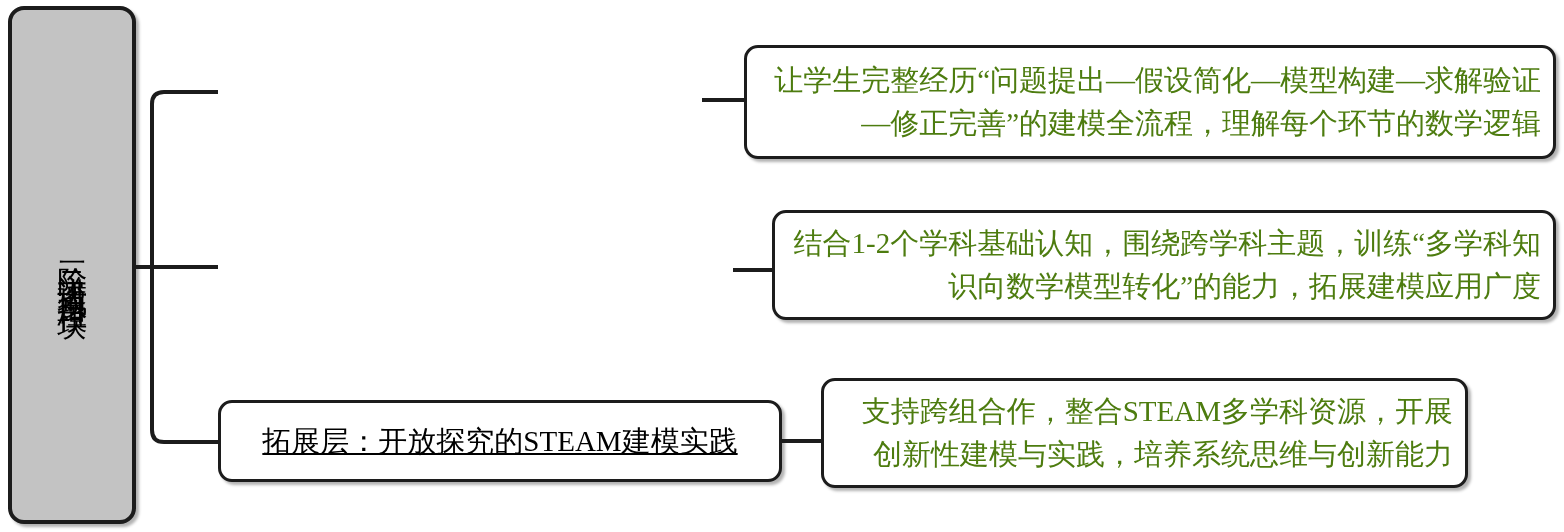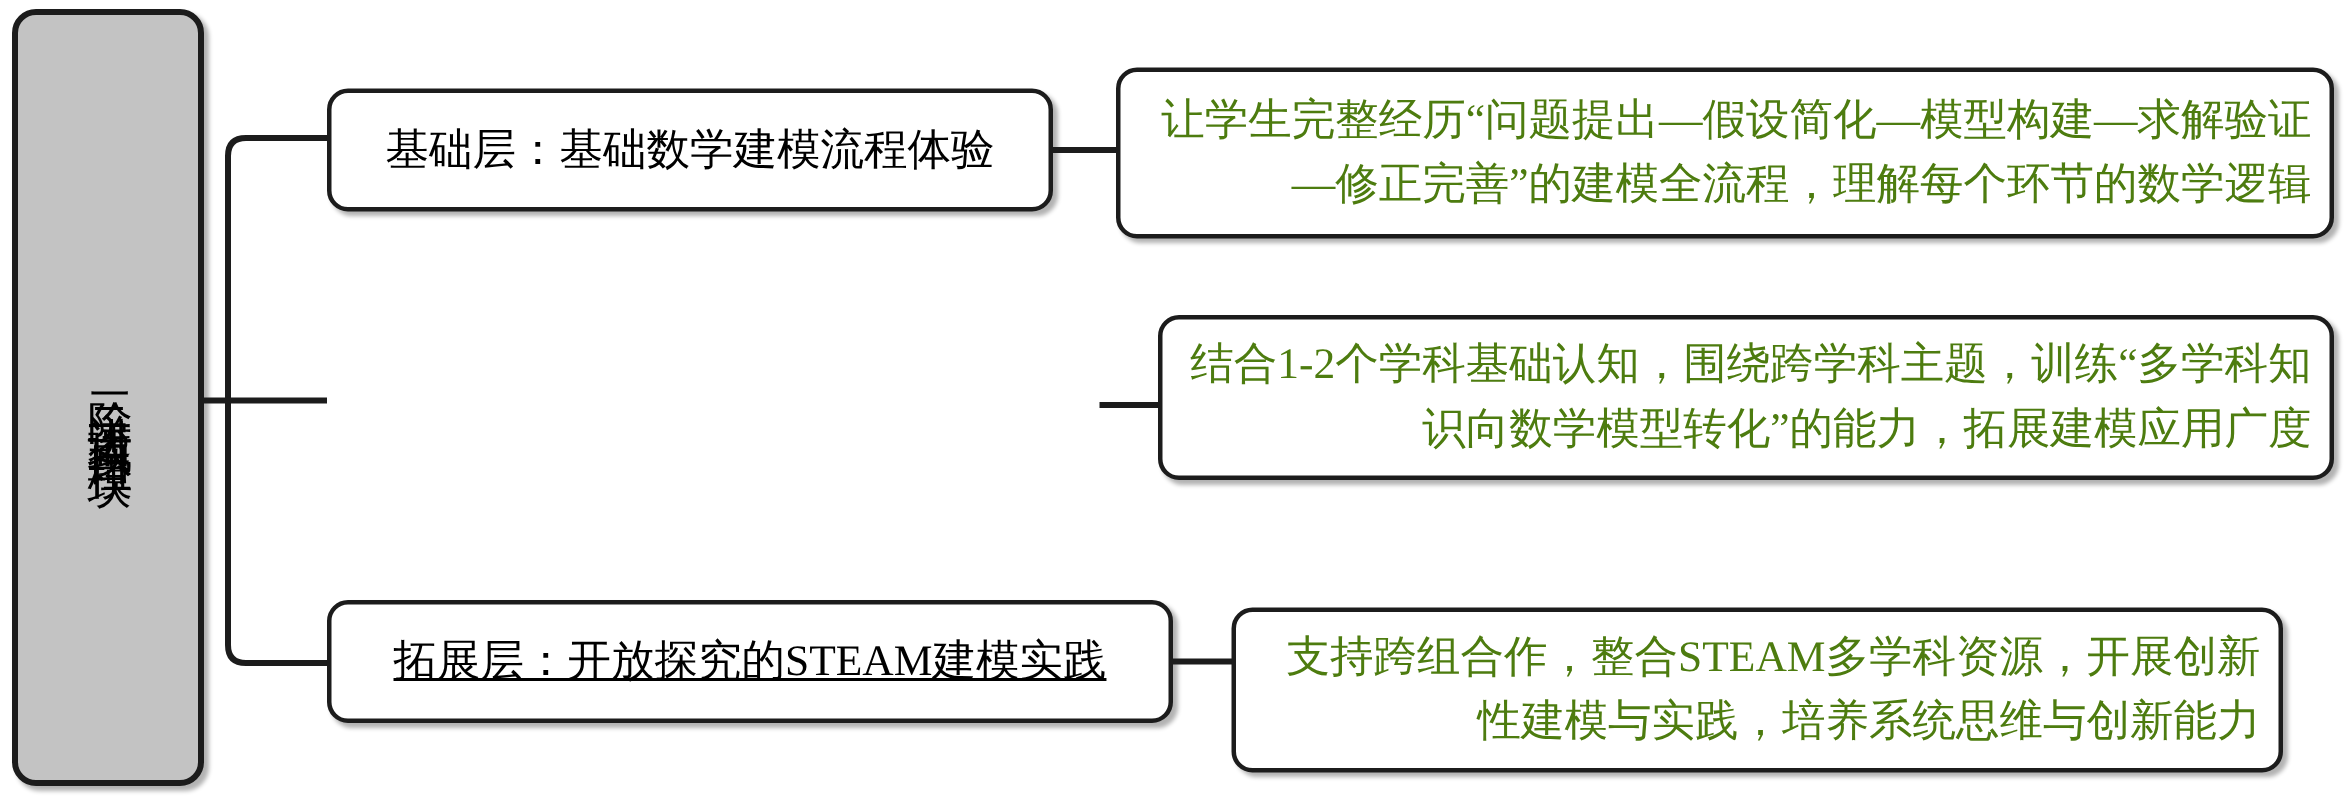--- a/index.html
+++ b/index.html
@@ -110,40 +110,37 @@
     <svg width="88" height="354" viewBox="0 0 88 354">
 
       <path d="M 0,177 L 18,177" stroke="#1c1c1c" stroke-width="4" fill="none"></path>
 
       <path d="M 84,2 L 30,2 Q 18,2 18,14 L 18,340 Q 18,352 30,352 L 84,352" stroke="#1c1c1c" stroke-width="4" fill="none" stroke-linecap="butt"></path>
 
       <path d="M 18,177 L 84,177" stroke="#1c1c1c" stroke-width="4" fill="none"></path>
     </svg>
   </div>
 
-  <div class="stage-box" style="left:218px; top:59px; width:484px; height:82px;">
-    <div class="stage-text">基础层：基础数学建模流程体验</div>
-  </div>
 
   <div class="conn conn-h" style="left:702px; top:98px; width:44px;"></div>
 
   <div class="detail-box" style="left:744px; top:45px; width:812px; height:114px;">
     <div class="detail-text">让学生完整经历“问题提出—假设简化—模型构建—求解验证—修正完善”的建模全流程，理解每个环节的数学逻辑</div>
   </div>
 
 
   <div class="conn conn-h" style="left:733px; top:268px; width:41px;"></div>
 
   <div class="detail-box" style="left:772px; top:210px; width:784px; height:110px;">
     <div class="detail-text">结合1-2个学科基础认知，围绕跨学科主题，训练“多学科知识向数学模型转化”的能力，拓展建模应用广度</div>
   </div>
 
   <div class="stage-box" style="left:218px; top:400px; width:564px; height:82px;text-decoration:underline;">
     <div class="stage-text">拓展层：开放探究的STEAM建模实践</div>
   </div>
 
   <div class="conn conn-h" style="left:782px; top:439px; width:41px;"></div>
 
-  <div class="detail-box" style="left:821px; top:378px; width:701px; height:110px;margin-top:27px;">
+  <div class="detail-box" style="left:821px; top:378px; width:647px; height:110px;">
     <div class="detail-text">支持跨组合作，整合STEAM多学科资源，开展创新性建模与实践，培养系统思维与创新能力</div>
   </div>
 
 </div>
 
 </body></html>

